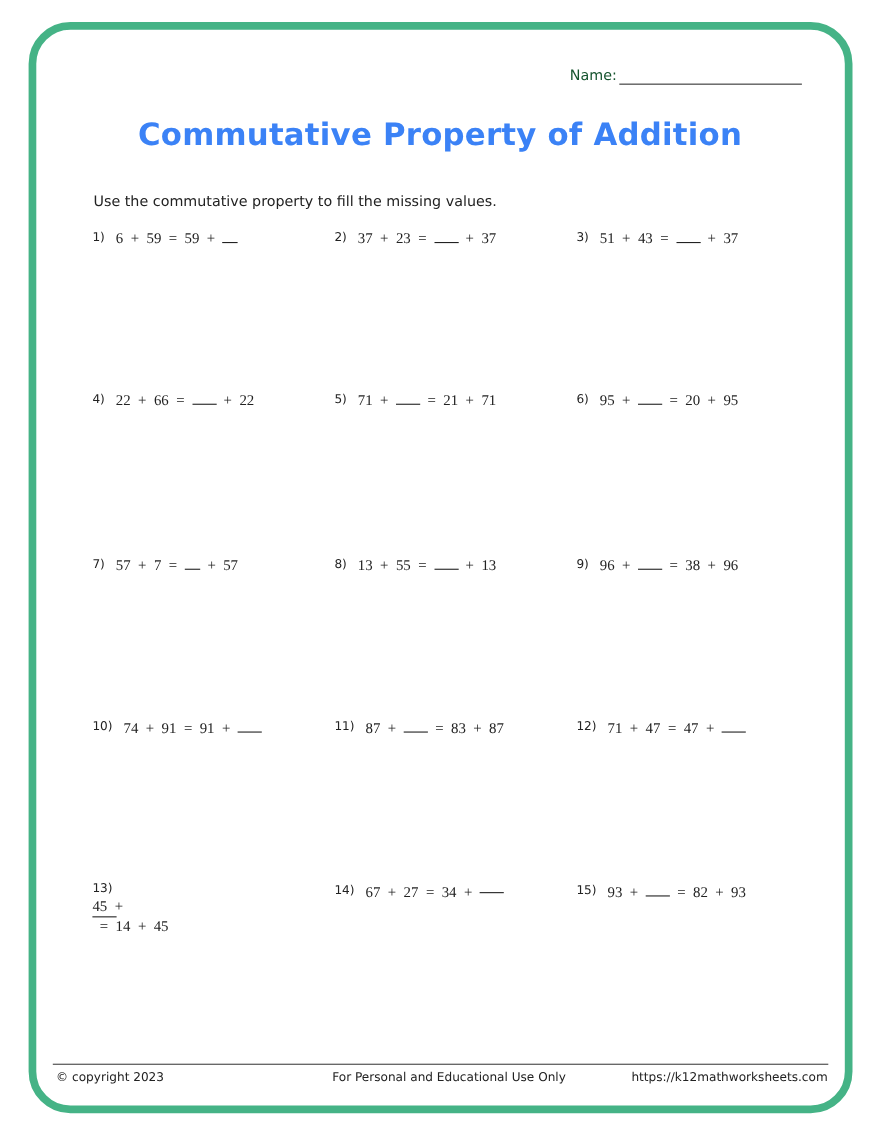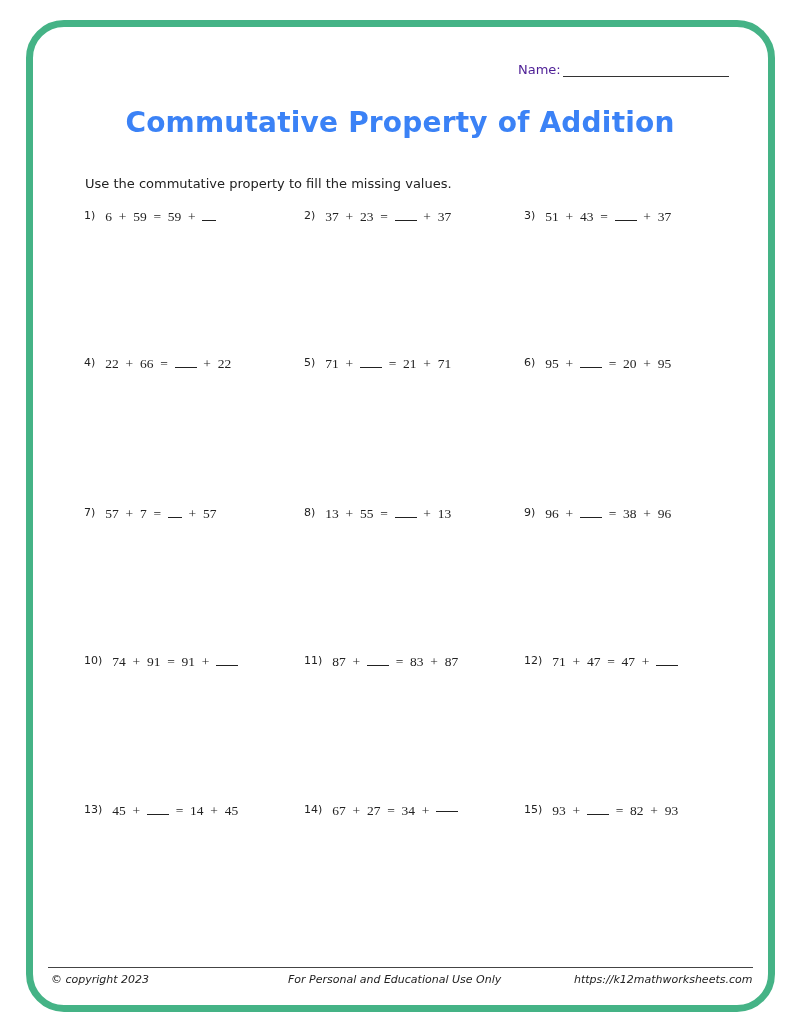--- a/index.html
+++ b/index.html
@@ -1,30 +1,30 @@
 <!DOCTYPE html>
 <html><head>
 <meta charset="utf-8">
 <style>
   html, body { margin: 0; padding: 0; background: #ffffff; }
   body { width: 800px; height: 1035px; position: relative; overflow: hidden; font-family: "DejaVu Sans", sans-serif; color: #111; }
   .frame {
     position: absolute; left: 26px; top: 20px; width: 749px; height: 992px;
     box-sizing: border-box; border: 7px solid #45b386; border-radius: 38px; background: #fff;
   }
-  .name-row { position: absolute; left: 518px; top: 62px; font-size: 13px; color: #4c1d95; display: flex; align-items: flex-end; }
+  .name-row { position: absolute; left: 518px; top: 62px; font-size: 13px; color: #14532d; display: flex; align-items: flex-end; }
   .name-line { display: inline-block; width: 166px; border-bottom: 1px solid #333; height: 14px; margin-left: 2px; }
   .title { position: absolute; left: 0; width: 800px; top: 106px; text-align: center; font-size: 28px; font-weight: bold; color: #3b82f6; letter-spacing: 0.2px; }
   .instructions { position: absolute; left: 85px; top: 176px; font-size: 13px; color: #222; }
   .problem { position: absolute; font-size: 13.5px; color: #222; white-space: pre; display: flex; align-items: baseline; }
   .pnum { font-size: 11px; display: inline-block; margin-right: 10px; position: relative; top: -2px; }
   .blank { display: inline-block; border-bottom: 1px solid #222; height: 1px; vertical-align: -3px; }
   .eq { white-space: pre; font-family: Liberation Serif, serif; }
   .footer-line { position: absolute; left: 48px; top: 967px; width: 705px; border-top: 1px solid #444; }
-  .footer { position: absolute; top: 973px; font-size: 11px; color: #222; font-style: italic; }
+  .footer { position: absolute; top: 973px; font-size: 11px; color: #222; }
 </style>
 </head>
 <body>
 
 <div class="frame"></div>
 
 <div class="name-row">
   <span>Name:</span>
   <span class="name-line"></span>
 </div>
@@ -39,21 +39,21 @@
     <div class="problem" style="left: 524px; top: 209px;"><span class="pnum">3)</span><span class="eq">51  +  43  =  </span><span class="blank" style="width: 22px;"></span><span class="eq">  +  37</span></div>
     <div class="problem" style="left: 84px; top: 356px;"><span class="pnum">4)</span><span class="eq">22  +  66  =  </span><span class="blank" style="width: 22px;"></span><span class="eq">  +  22</span></div>
     <div class="problem" style="left: 304px; top: 356px;"><span class="pnum">5)</span><span class="eq">71  +  </span><span class="blank" style="width: 22px;"></span><span class="eq">  =  21  +  71</span></div>
     <div class="problem" style="left: 524px; top: 356px;"><span class="pnum">6)</span><span class="eq">95  +  </span><span class="blank" style="width: 22px;"></span><span class="eq">  =  20  +  95</span></div>
     <div class="problem" style="left: 84px; top: 506px;"><span class="pnum">7)</span><span class="eq">57  +  7  =  </span><span class="blank" style="width: 14px;"></span><span class="eq">  +  57</span></div>
     <div class="problem" style="left: 304px; top: 506px;"><span class="pnum">8)</span><span class="eq">13  +  55  =  </span><span class="blank" style="width: 22px;"></span><span class="eq">  +  13</span></div>
     <div class="problem" style="left: 524px; top: 506px;"><span class="pnum">9)</span><span class="eq">96  +  </span><span class="blank" style="width: 22px;"></span><span class="eq">  =  38  +  96</span></div>
     <div class="problem" style="left: 84px; top: 654px;"><span class="pnum">10)</span><span class="eq">74  +  91  =  91  +  </span><span class="blank" style="width: 22px;"></span></div>
     <div class="problem" style="left: 304px; top: 654px;"><span class="pnum">11)</span><span class="eq">87  +  </span><span class="blank" style="width: 22px;"></span><span class="eq">  =  83  +  87</span></div>
     <div class="problem" style="left: 524px; top: 654px;"><span class="pnum">12)</span><span class="eq">71  +  47  =  47  +  </span><span class="blank" style="width: 22px;"></span></div>
-    <div class="problem" style="left: 84px; top: 803px;"><span class="pnum">13)</span><span class="eq">45  +  </span><span class="blank" style="width: 22px;"></span><span class="eq">  =  14  +  45</span></div>
+    <div class="problem" style="left: 84px; top: 803px; flex-direction: column;"><span class="pnum">13)</span><span class="eq">45  +  </span><span class="blank" style="width: 22px;"></span><span class="eq">  =  14  +  45</span></div>
     <div class="problem" style="left: 304px; top: 803px; align-items: center;"><span class="pnum">14)</span><span class="eq">67  +  27  =  34  +  </span><span class="blank" style="width: 22px;"></span></div>
     <div class="problem" style="left: 524px; top: 803px;"><span class="pnum">15)</span><span class="eq">93  +  </span><span class="blank" style="width: 22px;"></span><span class="eq">  =  82  +  93</span></div>
   </div>
 
 <div class="footer-line"></div>
 <div class="footer" style="left:51px;">© copyright 2023</div>
-<div class="footer" style="left:288px;text-align:center;">For Personal and Educational Use Only</div>
+<div class="footer" style="left:302px;text-align:center;">For Personal and Educational Use Only</div>
 <div class="footer" style="left:574px;">https://k12mathworksheets.com</div>
 
 </body></html>

